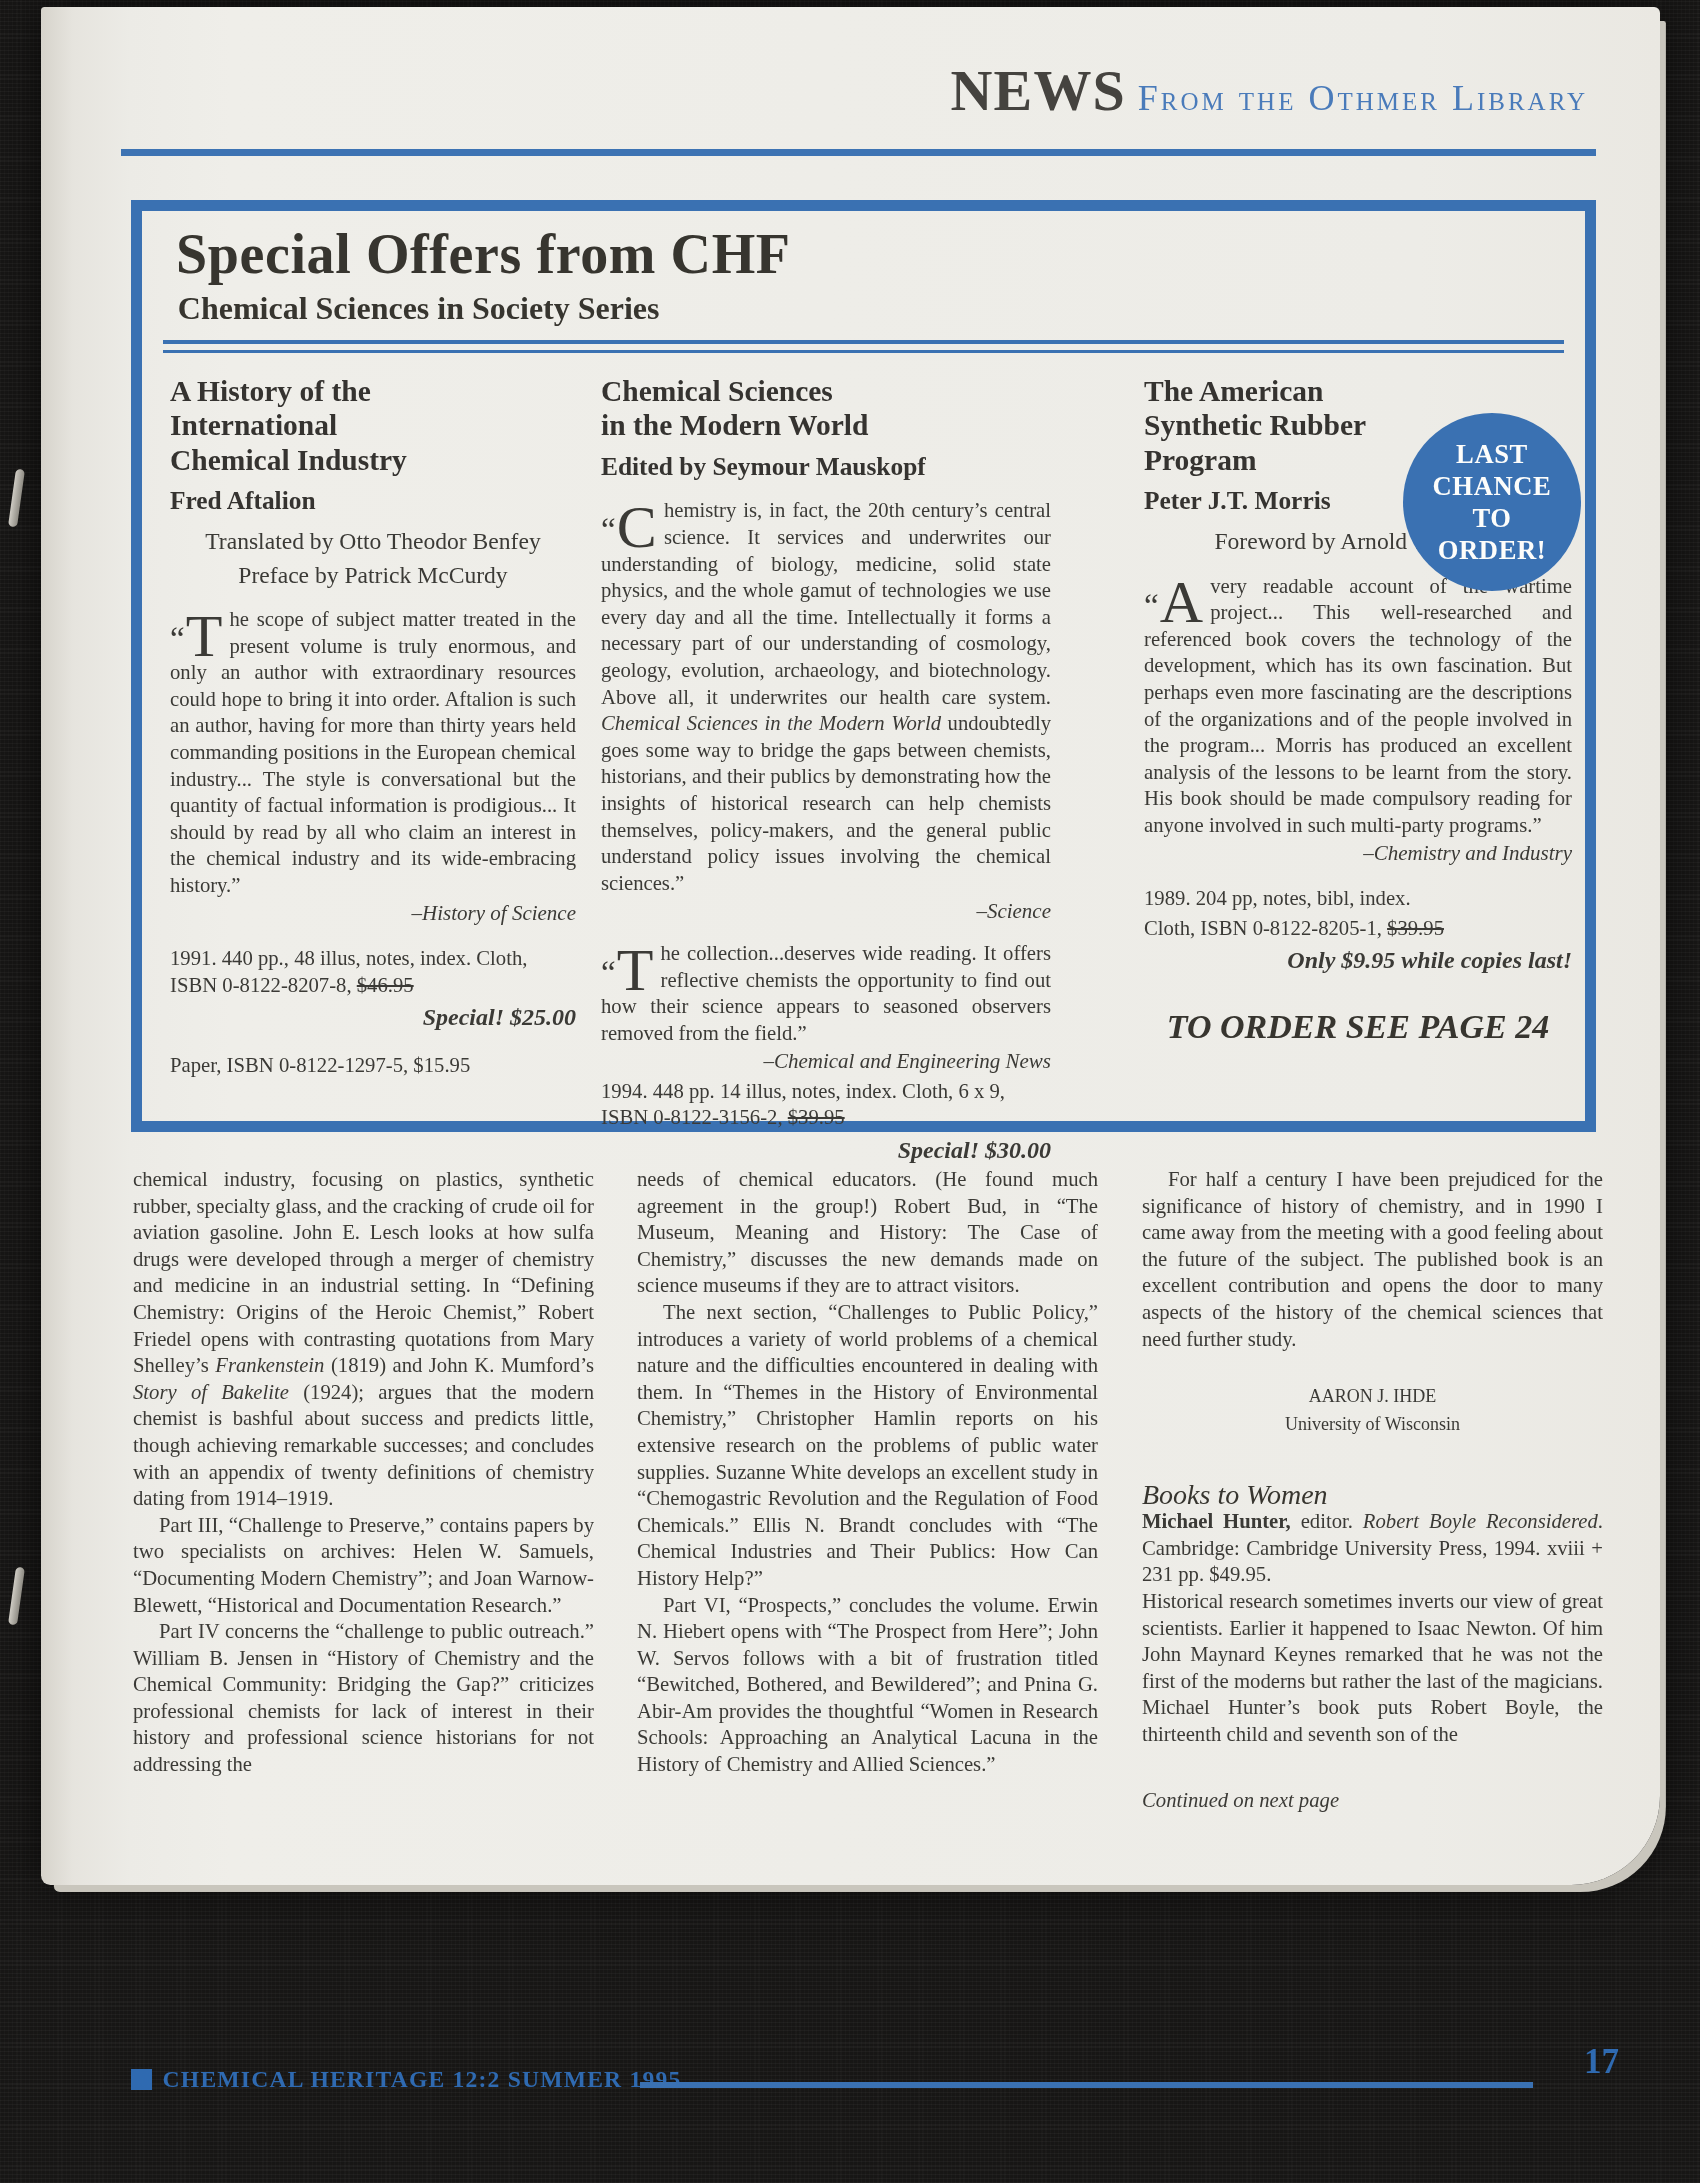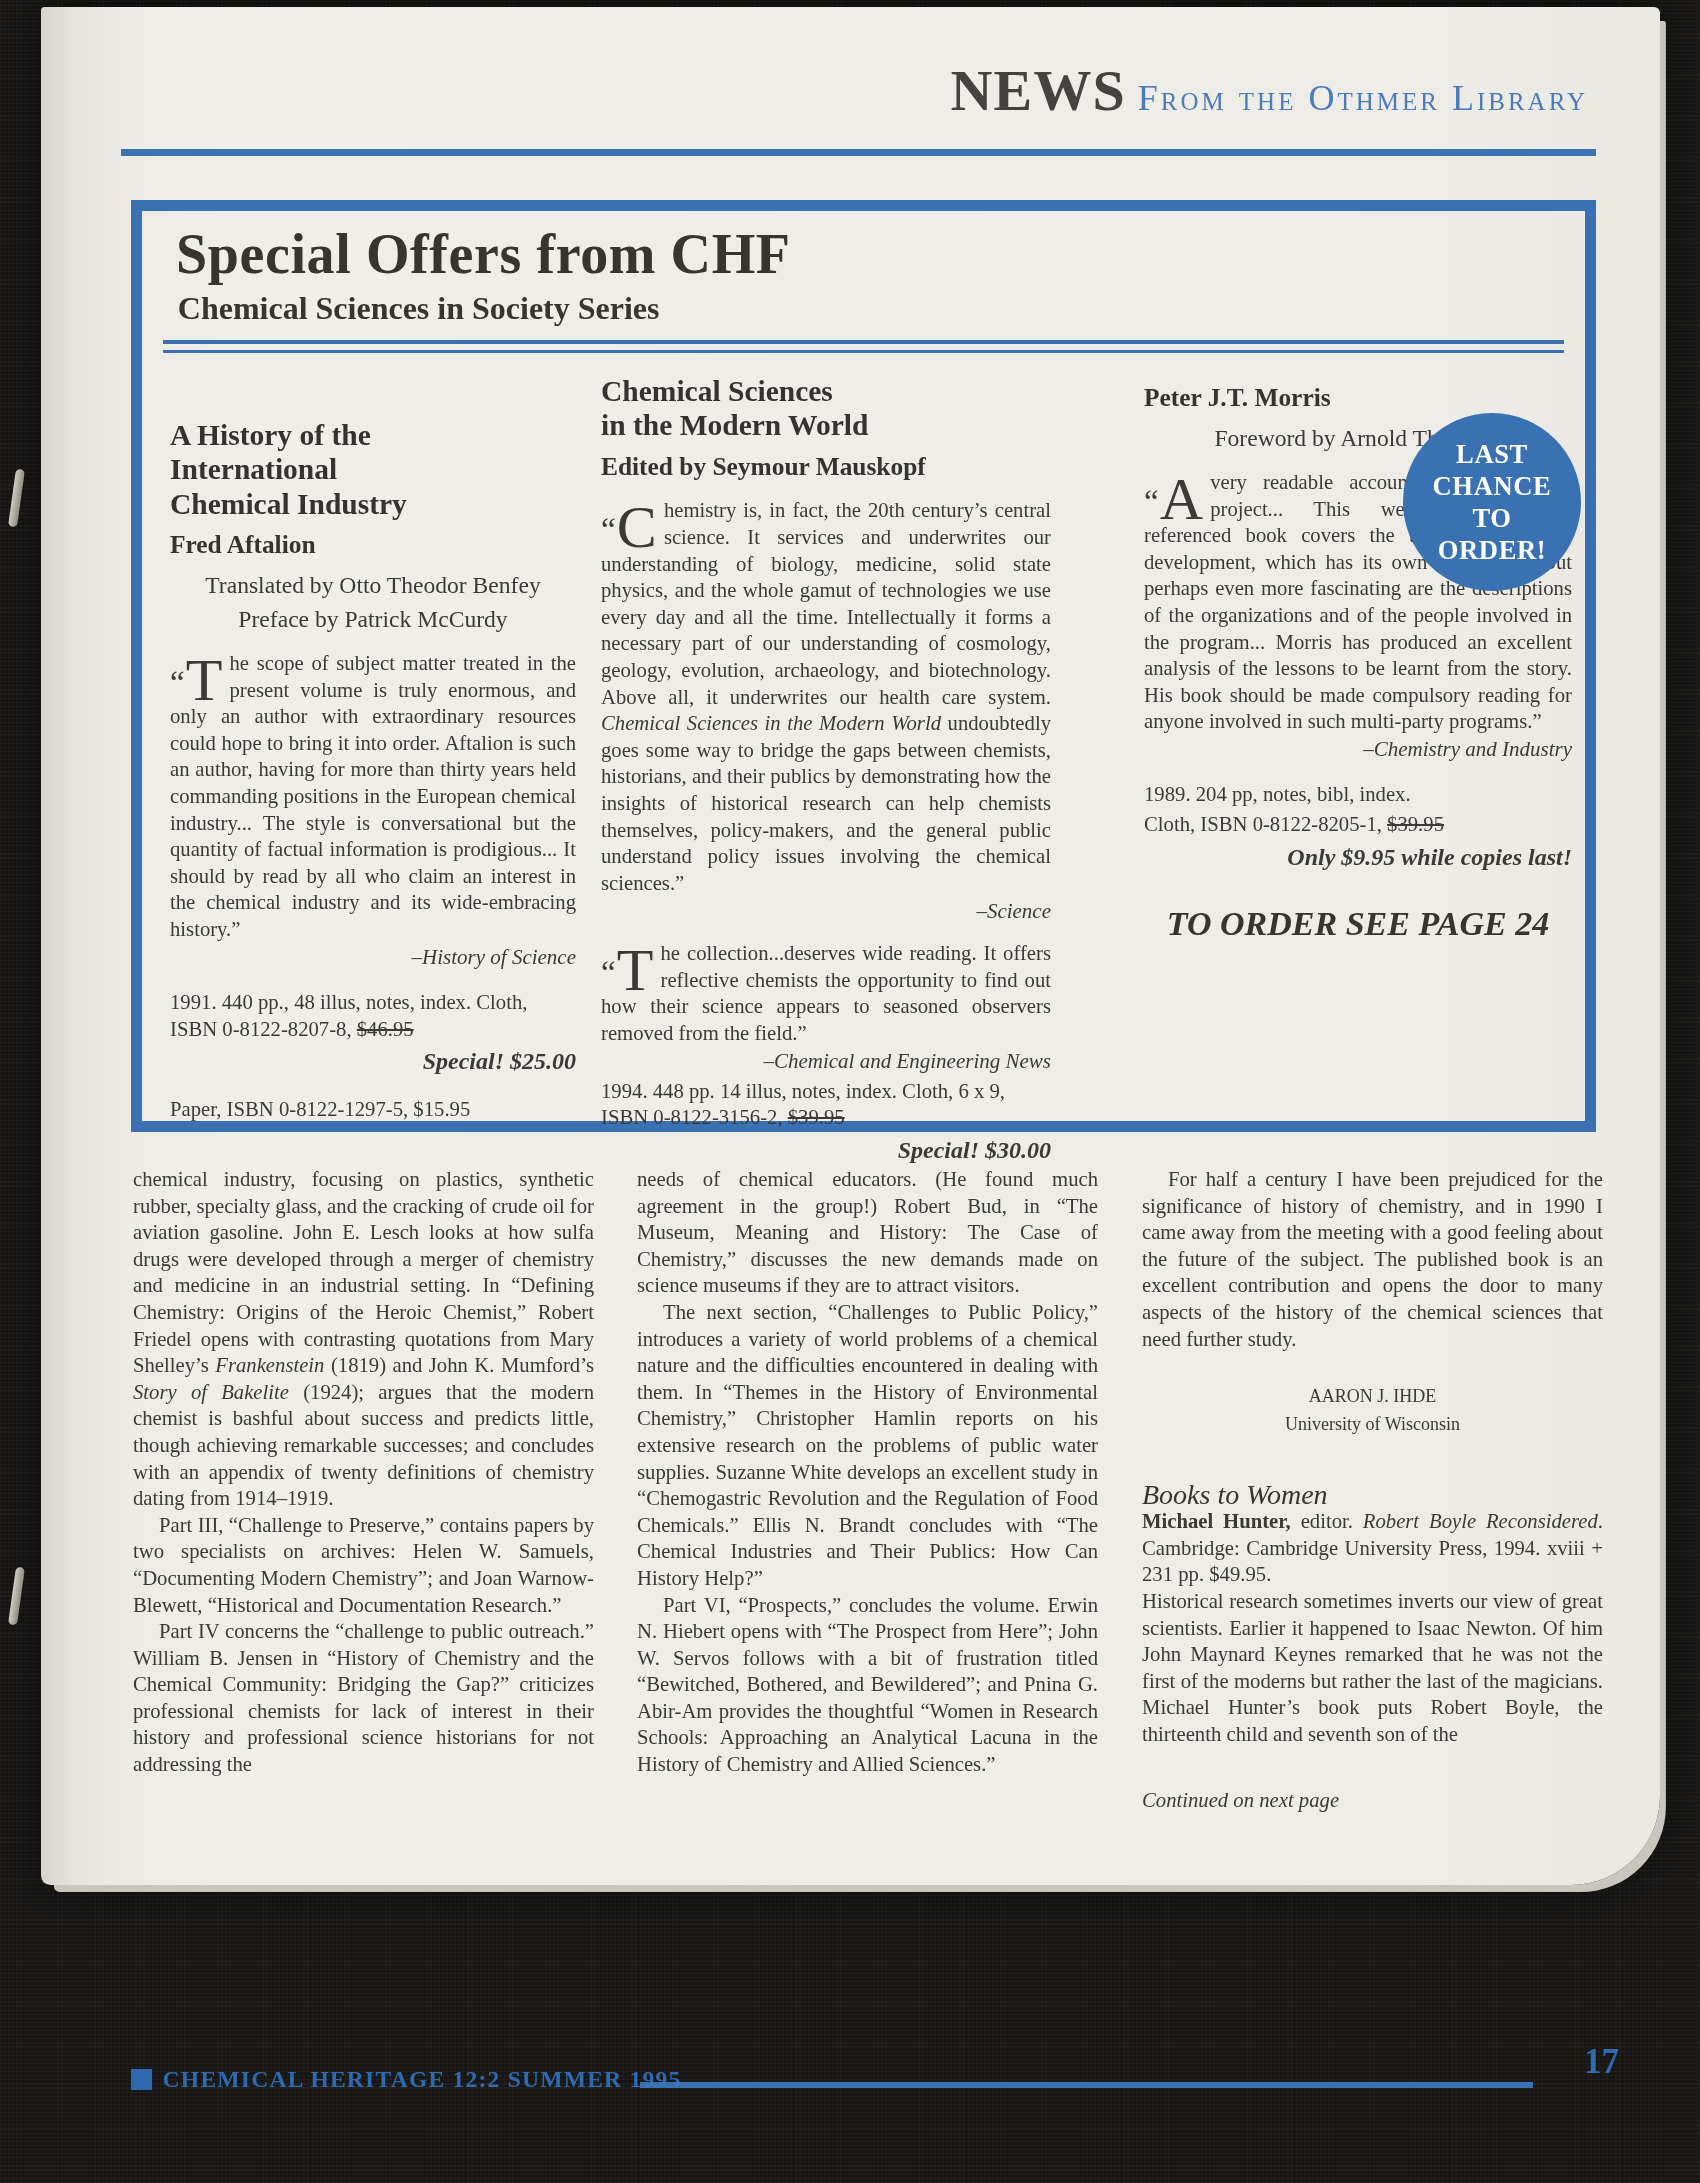--- a/index.html
+++ b/index.html
@@ -33,21 +33,21 @@
   .mast-rule{position:absolute;top:142px;left:80px;width:1475px;height:6.5px;background:#3d73b3;}
 
   
   .offers{position:absolute;left:90px;top:193px;width:1465px;height:932px;border:11.8px solid #3a71b2;box-sizing:border-box;}
   .offers-head{padding:14px 0 0 34px;}
   .offers-title{margin:0;font-size:56px;font-weight:bold;color:#37352f;letter-spacing:0.6px;line-height:1.05;}
   .offers-sub{margin:5.9px 0 0 1.8px;font-size:32px;font-weight:bold;color:#37352f;}
   .dbl-rule{margin:13px 21px 0 21px;height:5.9px;border-top:4.7px solid #3a71b2;border-bottom:3.5px solid #3a71b2;}
   .cols{display:flex;padding:21px 0 0 28px;}
   .bk{box-sizing:border-box;}
-  .bkA{width:406px;margin-top:44px;}
+  .bkA{width:406px;}
   .bkB{width:450px;margin-left:25px;}
   .bkC{width:428px;margin-left:93px;position:relative;}
   .bk h3{margin:0;font-size:29.5px;line-height:1.17;font-weight:bold;color:#353330;}
   .author{font-size:25.4px;font-weight:bold;margin-top:9.4px;color:#353330;}
   .credit{font-size:23.6px;margin-top:4.7px;line-height:1.22;text-align:center;}
   .credit.first{margin-top:11.8px;}
   .quote{margin-top:16.5px;font-size:20.7px;line-height:26.6px;text-align:justify;hyphens:auto;}
   .dcwrap{float:left;padding:1.2px 7px 0 0;}
   .oq{font-size:33px;position:relative;top:-1.2px;margin-right:1.2px;}
   .dc{font-size:60px;line-height:.8;position:relative;top:4.7px;font-weight:normal;}
@@ -130,20 +130,21 @@
           <div class="attr">–Science</div>
           <div class="quote">
             <span class="dcwrap"><span class="oq">“</span><span class="dc">T</span></span><span><span>he collection...deserves wide reading. It offers reflective chemists the opportunity to find out how their science appears to seasoned observers removed from the field.”</span></span>
           </div>
           <div class="attr">–Chemical and Engineering News</div>
           <div class="details tight"><span>1994. 448 pp. 14 illus, notes, index. Cloth, 6 x 9, ISBN 0-8122-3156-2, </span><span class="strike">$39.95</span></div>
           <div class="special">Special! $30.00</div>
         </article>
 
         <article class="bk bkC">
+          <h3><span>The American</span><br><span>Synthetic Rubber</span><br><span>Program</span></h3>
           <div class="author">Peter J.T. Morris</div>
           <div class="credit first">Foreword by Arnold Thackray</div>
           <div class="badge">
             <div>LAST</div>
             <div>CHANCE</div>
             <div>TO</div>
             <div>ORDER!</div>
           </div>
           <div class="quote">
             <span class="dcwrap"><span class="oq">“</span><span class="dc">A</span></span><span><span> very readable account of the wartime project... This well-researched and referenced book covers the technology of the development, which has its own fascination. But perhaps even more fascinating are the descriptions of the organizations and of the people involved in the program... Morris has produced an excellent analysis of the lessons to be learnt from the story. His book should be made compulsory reading for anyone involved in such multi-party programs.”</span></span>

